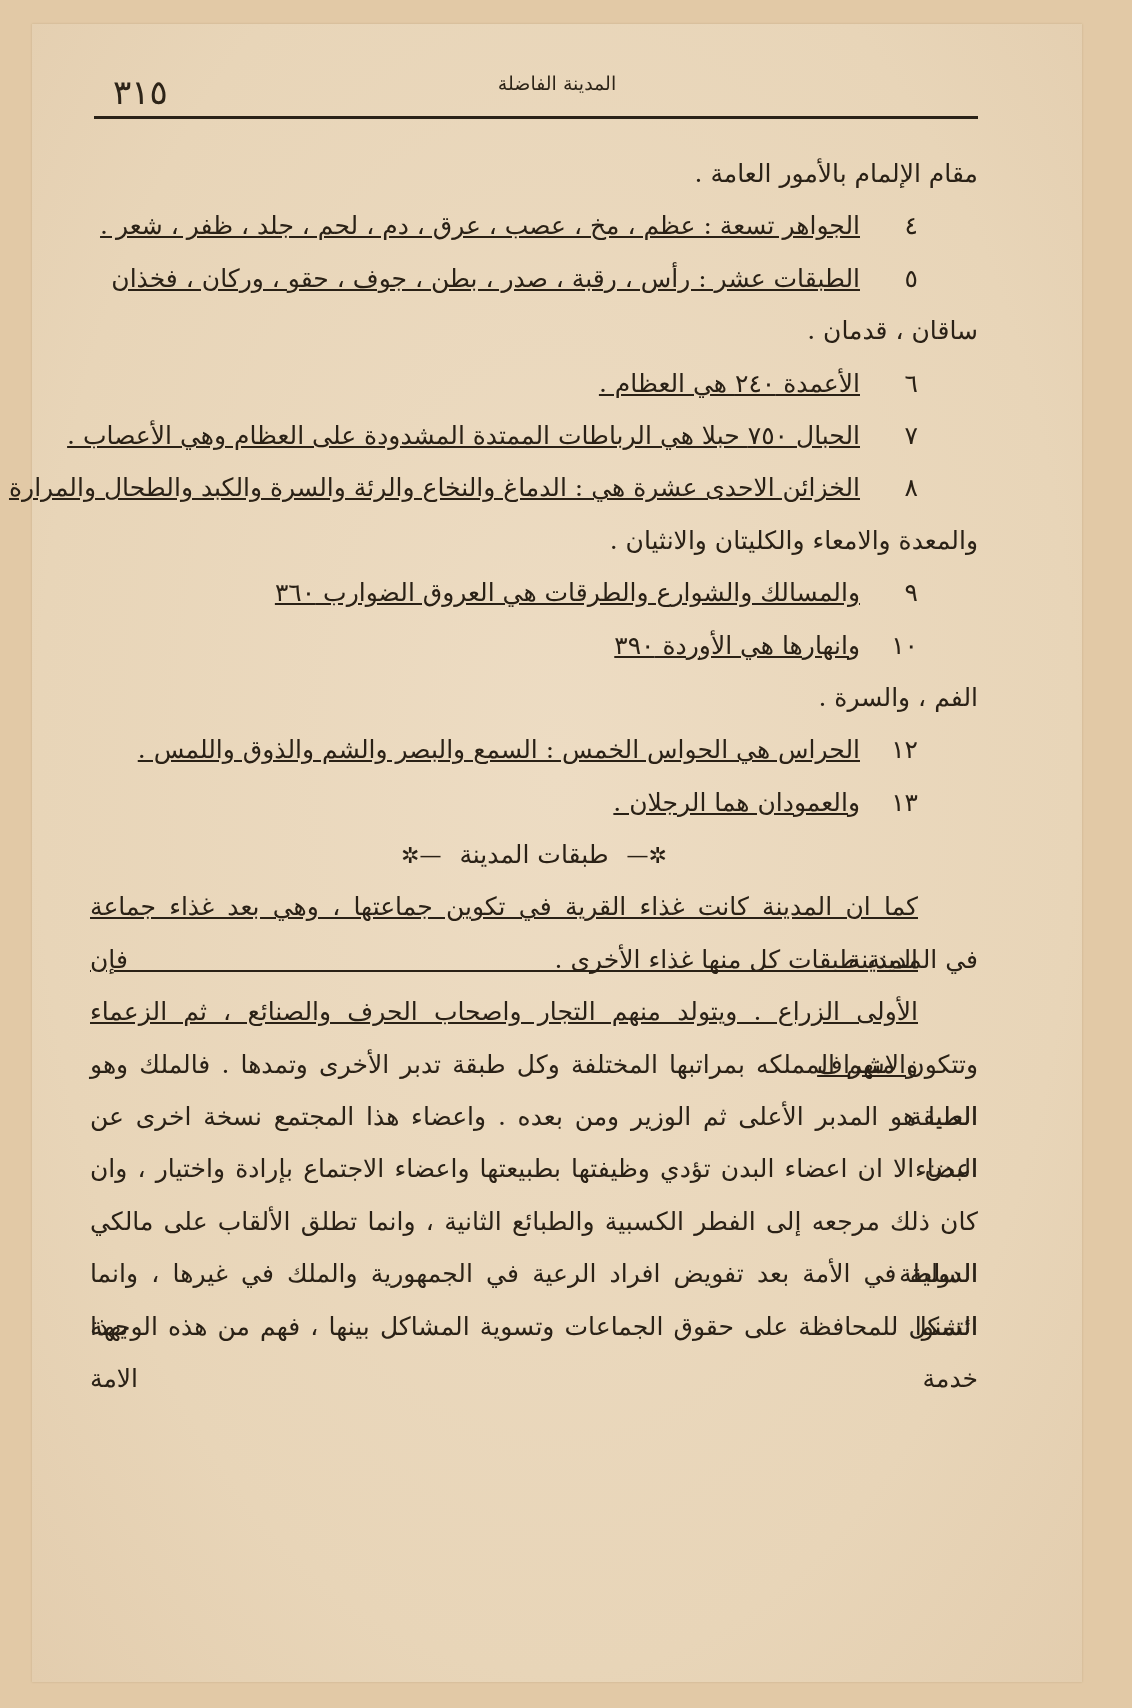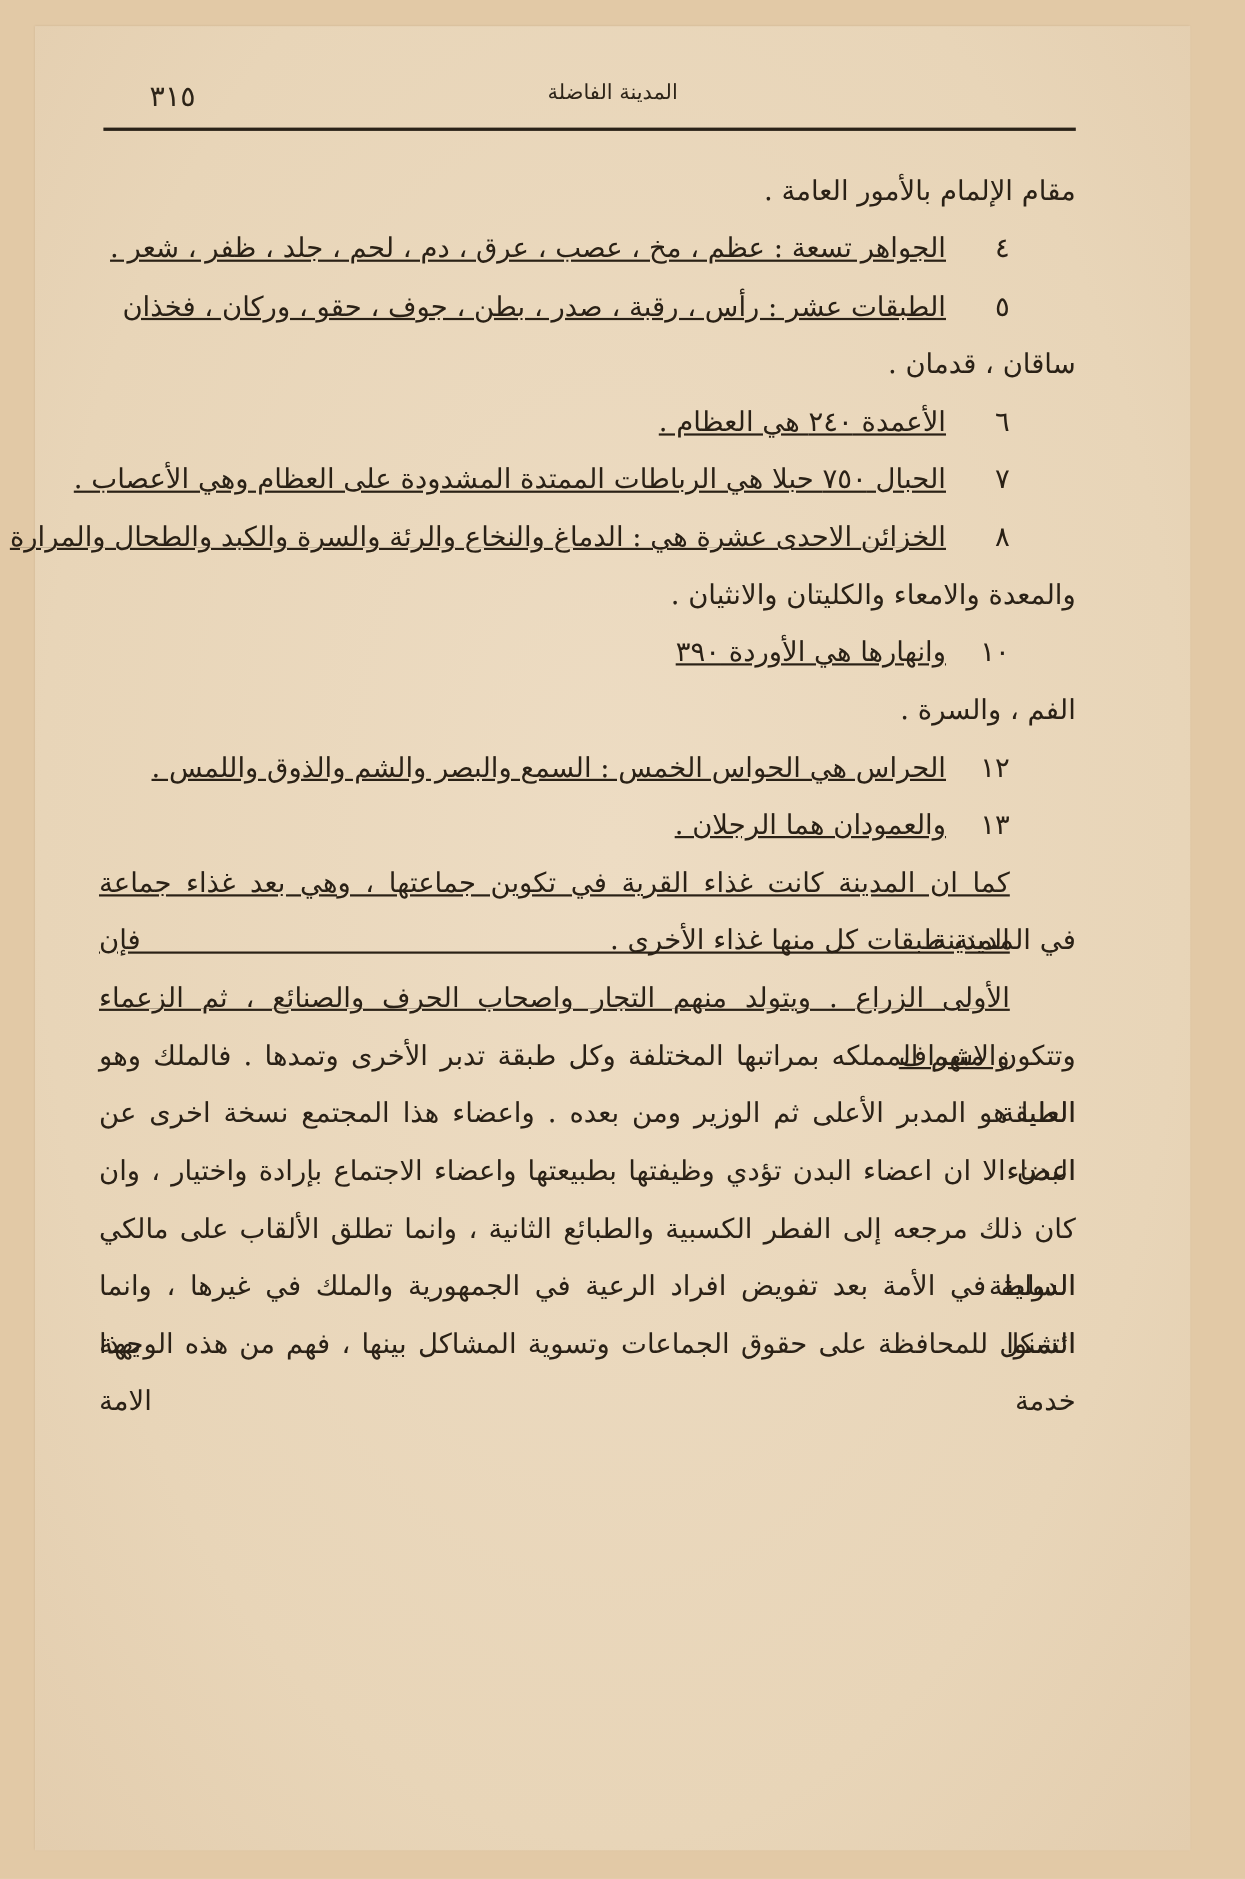--- a/index.html
+++ b/index.html
@@ -18,22 +18,22 @@
   }
   .header {
     position: absolute; left: 60px; right: 60px; top: 48px; height: 40px;
     direction: rtl;
   }
   .running-title {
     position: absolute; left: 0; right: 0; top: 0; text-align: center;
     font-size: 19px; color: #2d2418;
   }
   .page-number {
-    position: absolute; left: 44px; top: 0;
-    font-size: 26px; color: #2d2418; direction: rtl; text-align: center;
+    position: absolute; left: 21px; top: 0;
+    font-size: 34px; color: #2d2418; direction: rtl; text-align: center;
   }
   .rule {
     position: absolute; left: 62px; right: 104px; top: 92px;
     height: 3px; background: #2a2218;
   }
   .body-text {
     position: absolute; left: 58px; right: 104px; top: 124px;
     direction: rtl; color: #2a2116;
     font-size: 25px; line-height: 52.4px;
   }
@@ -64,30 +64,36 @@
     <div class="line indent"><span class="num">٥</span><span>الطبقات عشر : رأس ، رقبة ، صدر ، بطن ، جوف ، حقو ، وركان ، فخذان</span></div>
     <div class="line"><span>ساقان ، قدمان .</span></div>
 
     <div class="line indent"><span class="num">٦</span><span>الأعمدة ٢٤٠ هي العظام .</span></div>
 
     <div class="line indent"><span class="num">٧</span><span>الحبال ٧٥٠ حبلا هي الرباطات الممتدة المشدودة على العظام وهي الأعصاب .</span></div>
 
     <div class="line indent"><span class="num">٨</span><span>الخزائن الاحدى عشرة هي : الدماغ والنخاع والرئة والسرة والكبد والطحال والمرارة</span></div>
     <div class="line"><span>والمعدة والامعاء والكليتان والانثيان .</span></div>
 
+    <div class="line indent"><span class="num">٩</span><span>والمسالك والشوارع والطرقات هي العروق الضوارب ٣٦٠</span></div>
 
     <div class="line indent"><span class="num">١٠</span><span>وانهارها هي الأوردة ٣٩٠</span></div>
 
     <div class="line"><span>الفم ، والسرة .</span></div>
 
     <div class="line indent"><span class="num">١٢</span><span>الحراس هي الحواس الخمس : السمع والبصر والشم والذوق واللمس .</span></div>
 
     <div class="line indent"><span class="num">١٣</span><span>والعمودان هما الرجلان .</span></div>
 
 
+    <div class="line ornament-line">
+      <span class="orn">✲—</span>
+      <span>طبقات المدينة</span>
+      <span class="orn">—✲</span>
+    </div>
 
     <div class="line justify indent"><span>كما ان المدينة كانت غذاء القرية في تكوين جماعتها ، وهي بعد غذاء جماعة المدينة فإن</span></div>
     <div class="line"><span>في المدينة طبقات كل منها غذاء الأخرى .</span></div>
 
     <div class="line justify indent"><span>الأولى الزراع . ويتولد منهم التجار واصحاب الحرف والصنائع ، ثم الزعماء والاشراف</span></div>
     <div class="line justify"><span>وتتكون منهم المملكه بمراتبها المختلفة وكل طبقة تدبر الأخرى وتمدها . فالملك وهو الطبقة</span></div>
     <div class="line justify"><span>العليا هو المدبر الأعلى ثم الوزير ومن بعده . واعضاء هذا المجتمع نسخة اخرى عن اعضاء</span></div>
     <div class="line justify"><span>البدن الا ان اعضاء البدن تؤدي وظيفتها بطبيعتها واعضاء الاجتماع بإرادة واختيار ، وان</span></div>
     <div class="line justify"><span>كان ذلك مرجعه إلى الفطر الكسبية والطبائع الثانية ، وانما تطلق الألقاب على مالكي السلطة</span></div>
     <div class="line justify"><span>الدولية في الأمة بعد تفويض افراد الرعية في الجمهورية والملك في غيرها ، وانما ائتمنوا بهذا</span></div>

